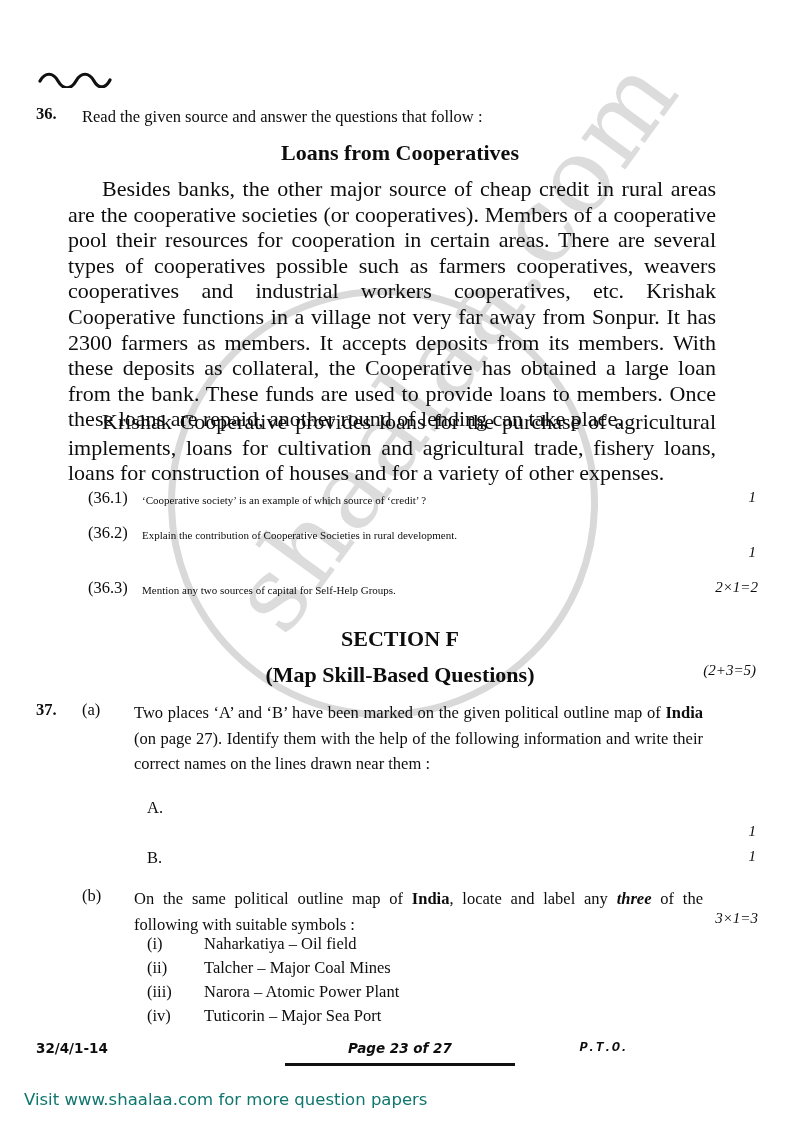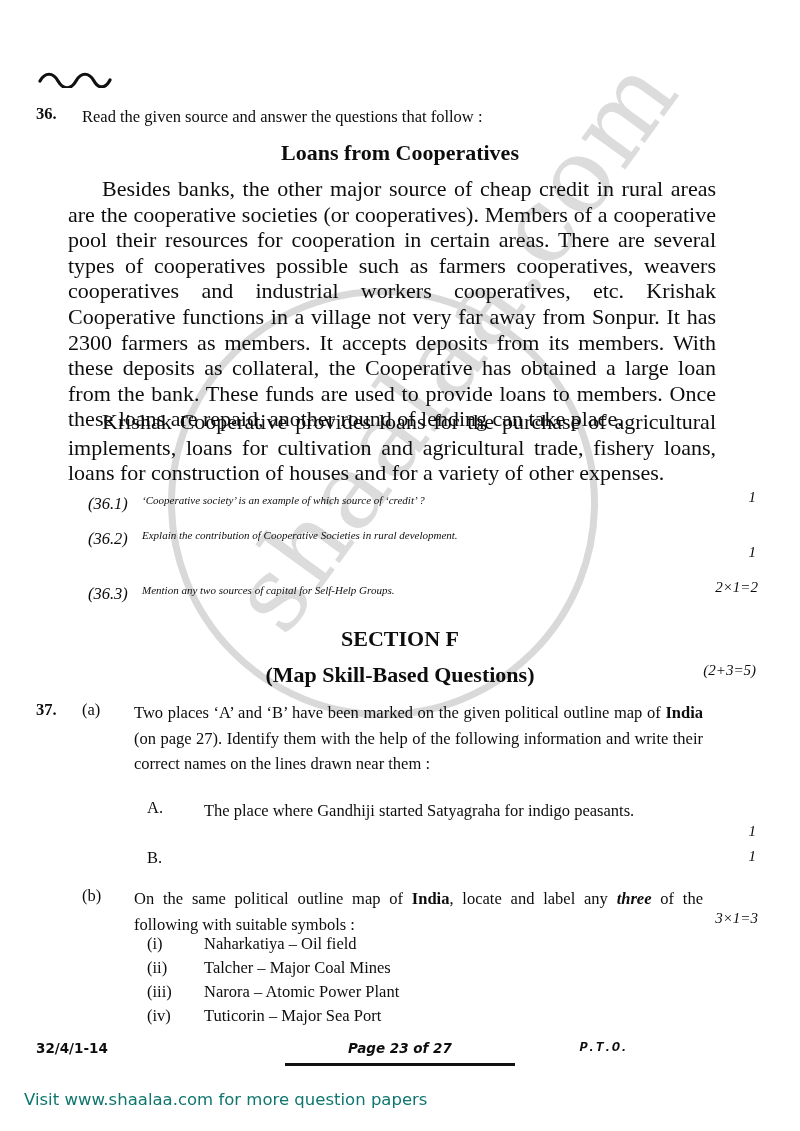--- a/index.html
+++ b/index.html
@@ -129,23 +129,22 @@
     line-height: 25.6px;
     text-align: justify;
     text-align-last: left;
   }
   .indent-first { text-indent: 34px; }
 
   .sub-q {
     position: absolute;
     left: 88px;
     display: flex;
-    align-items: flex-end;
+    align-items: flex-start;
     width: 628px;
-    font-style: italic;
   }
   .sub-q-tag {
     flex: 0 0 54px;
     font-size: 16.5px;
   }
   .sub-q-body {
     flex: 1 1 auto;
     font-size: 11px;
     line-height: 25.6px;
     text-align: justify;
@@ -290,21 +289,20 @@
     <div class="marks" style="top:662px;">(2+3=5)</div>
 
     <div class="qrow" style="left:36px; top:700px; width:720px;">
       <div class="qnum">37.</div>
       <div class="qlabel">(a)</div>
       <div class="body-text last-line-left" style="width:569px;"><span>Two places ‘A’ and ‘B’ have been marked on the given political outline map of </span><span class="bold">India</span><span> (on page 27). Identify them with the help of the following information and write their correct names on the lines drawn near them :</span></div>
     </div>
 
     <div class="ab-item" style="top:798px;">
       <div class="ab-tag">A.</div>
-      <div class="ab-body">The place where Gandhiji started Satyagraha for indigo peasants.</div>
     </div>
     <div class="marks" style="top:823px;">1</div>
 
     <div class="ab-item" style="top:848px;">
       <div class="ab-tag">B.</div>
     </div>
     <div class="marks" style="top:848px;">1</div>
 
     <div class="qrow" style="left:36px; top:886px; width:720px;">
       <div class="qnum"></div>

